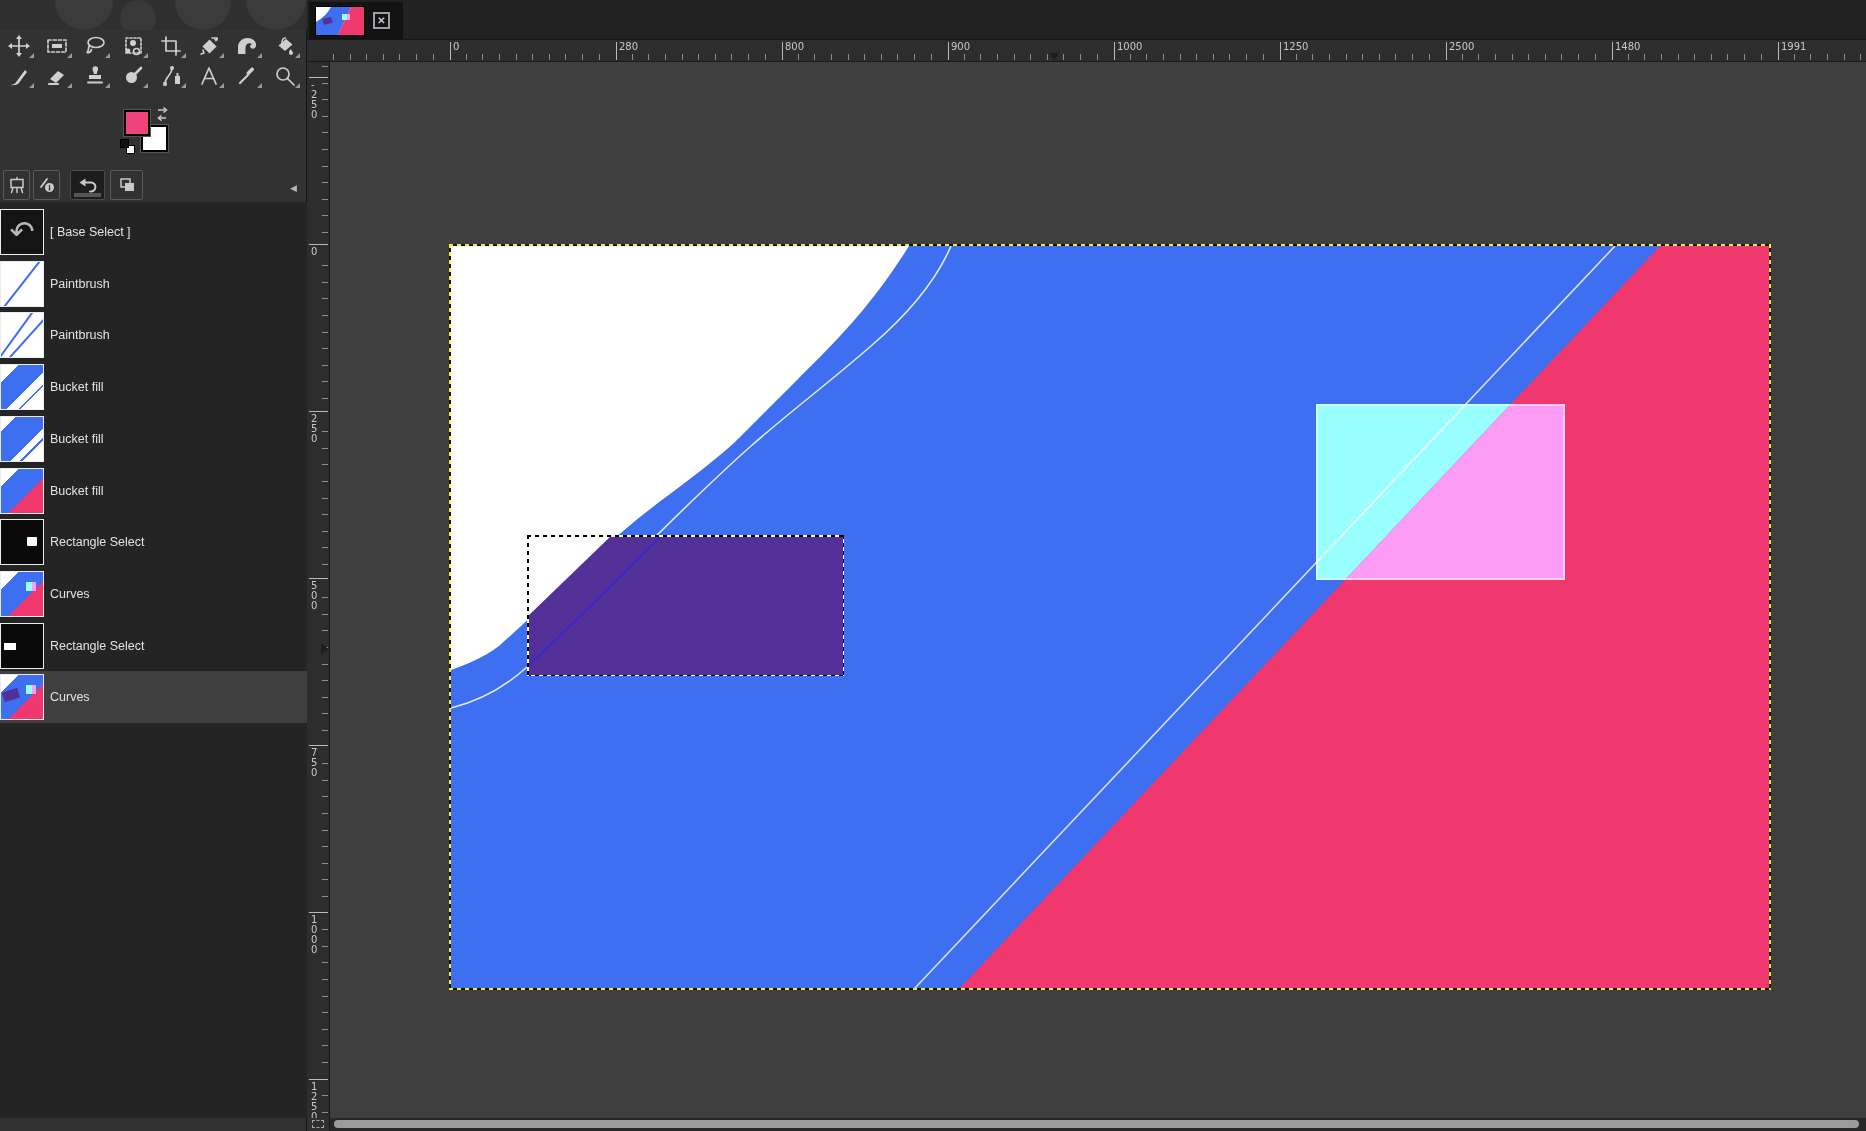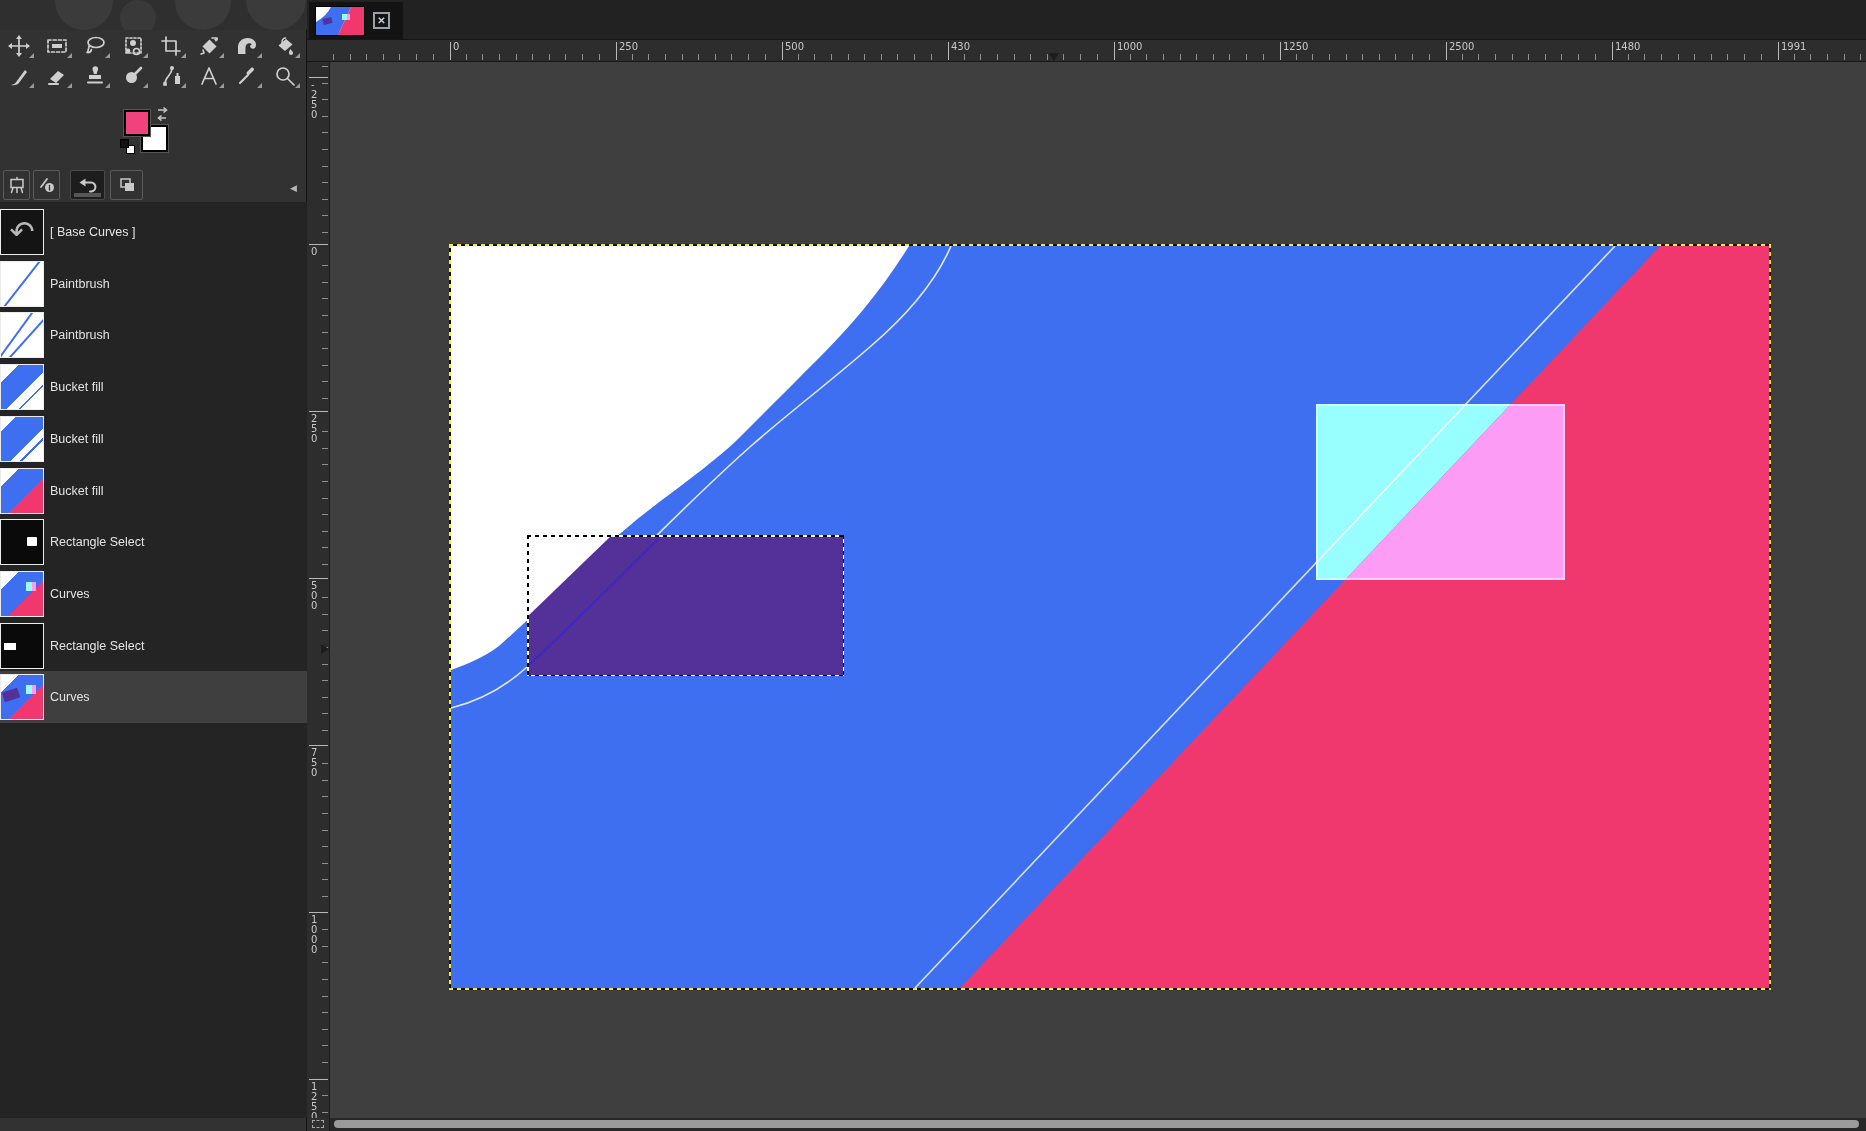--- a/index.html
+++ b/index.html
@@ -253,21 +253,21 @@
   <div id="dock-menu-btn">◀</div>
 
   <div id="undo-panel">
       <div class="undo-row" style="top: 4px;">
     <div class="thumb thumb--base">
       <i class="la"></i>
           <i class="lb"></i>
           <i class="lc"></i>
           <span class="glyph">↶</span>
     </div>
-    <div class="label">[ Base Curves ]</div>
+    <div class="label">[ Base Select ]</div>
   </div>
       <div class="undo-row" style="top: 55.7px;">
     <div class="thumb thumb--brush1">
       <i class="la"></i>
           <i class="lb"></i>
           <i class="lc"></i>
     </div>
     <div class="label">Paintbrush</div>
   </div>
       <div class="undo-row" style="top: 107.4px;">
@@ -435,25 +435,25 @@
     <div class="tick-min-h" style="left: 1437px;"></div>
     <div class="tick-min-h" style="left: 1454px;"></div>
     <div class="tick-min-h" style="left: 1487px;"></div>
     <div class="tick-min-h" style="left: 1503px;"></div>
     <div class="tick-min-h" style="left: 1520px;"></div>
     <div class="tick-min-h" style="left: 1537px;"></div>
     <div class="tick-min-h" style="left: 1553px;"></div>
     <div class="tick-maj-h" style="left: 143px;"></div>
     <div class="lbl-h" style="left: 146px;">0</div>
     <div class="tick-maj-h" style="left: 309px;"></div>
-    <div class="lbl-h" style="left: 312px;">250</div>
+    <div class="lbl-h" style="left: 312px;">280</div>
     <div class="tick-maj-h" style="left: 475px;"></div>
-    <div class="lbl-h" style="left: 478px;">500</div>
+    <div class="lbl-h" style="left: 478px;">800</div>
     <div class="tick-maj-h" style="left: 641px;"></div>
-    <div class="lbl-h" style="left: 644px;">430</div>
+    <div class="lbl-h" style="left: 644px;">900</div>
     <div class="tick-maj-h" style="left: 807px;"></div>
     <div class="lbl-h" style="left: 810px;">1000</div>
     <div class="tick-maj-h" style="left: 973px;"></div>
     <div class="lbl-h" style="left: 976px;">1250</div>
     <div class="tick-maj-h" style="left: 1139px;"></div>
     <div class="lbl-h" style="left: 1142px;">2500</div>
     <div class="tick-maj-h" style="left: 1305px;"></div>
     <div class="lbl-h" style="left: 1308px;">1480</div>
     <div class="tick-maj-h" style="left: 1471px;"></div>
     <div class="lbl-h" style="left: 1474px;">1991</div>

